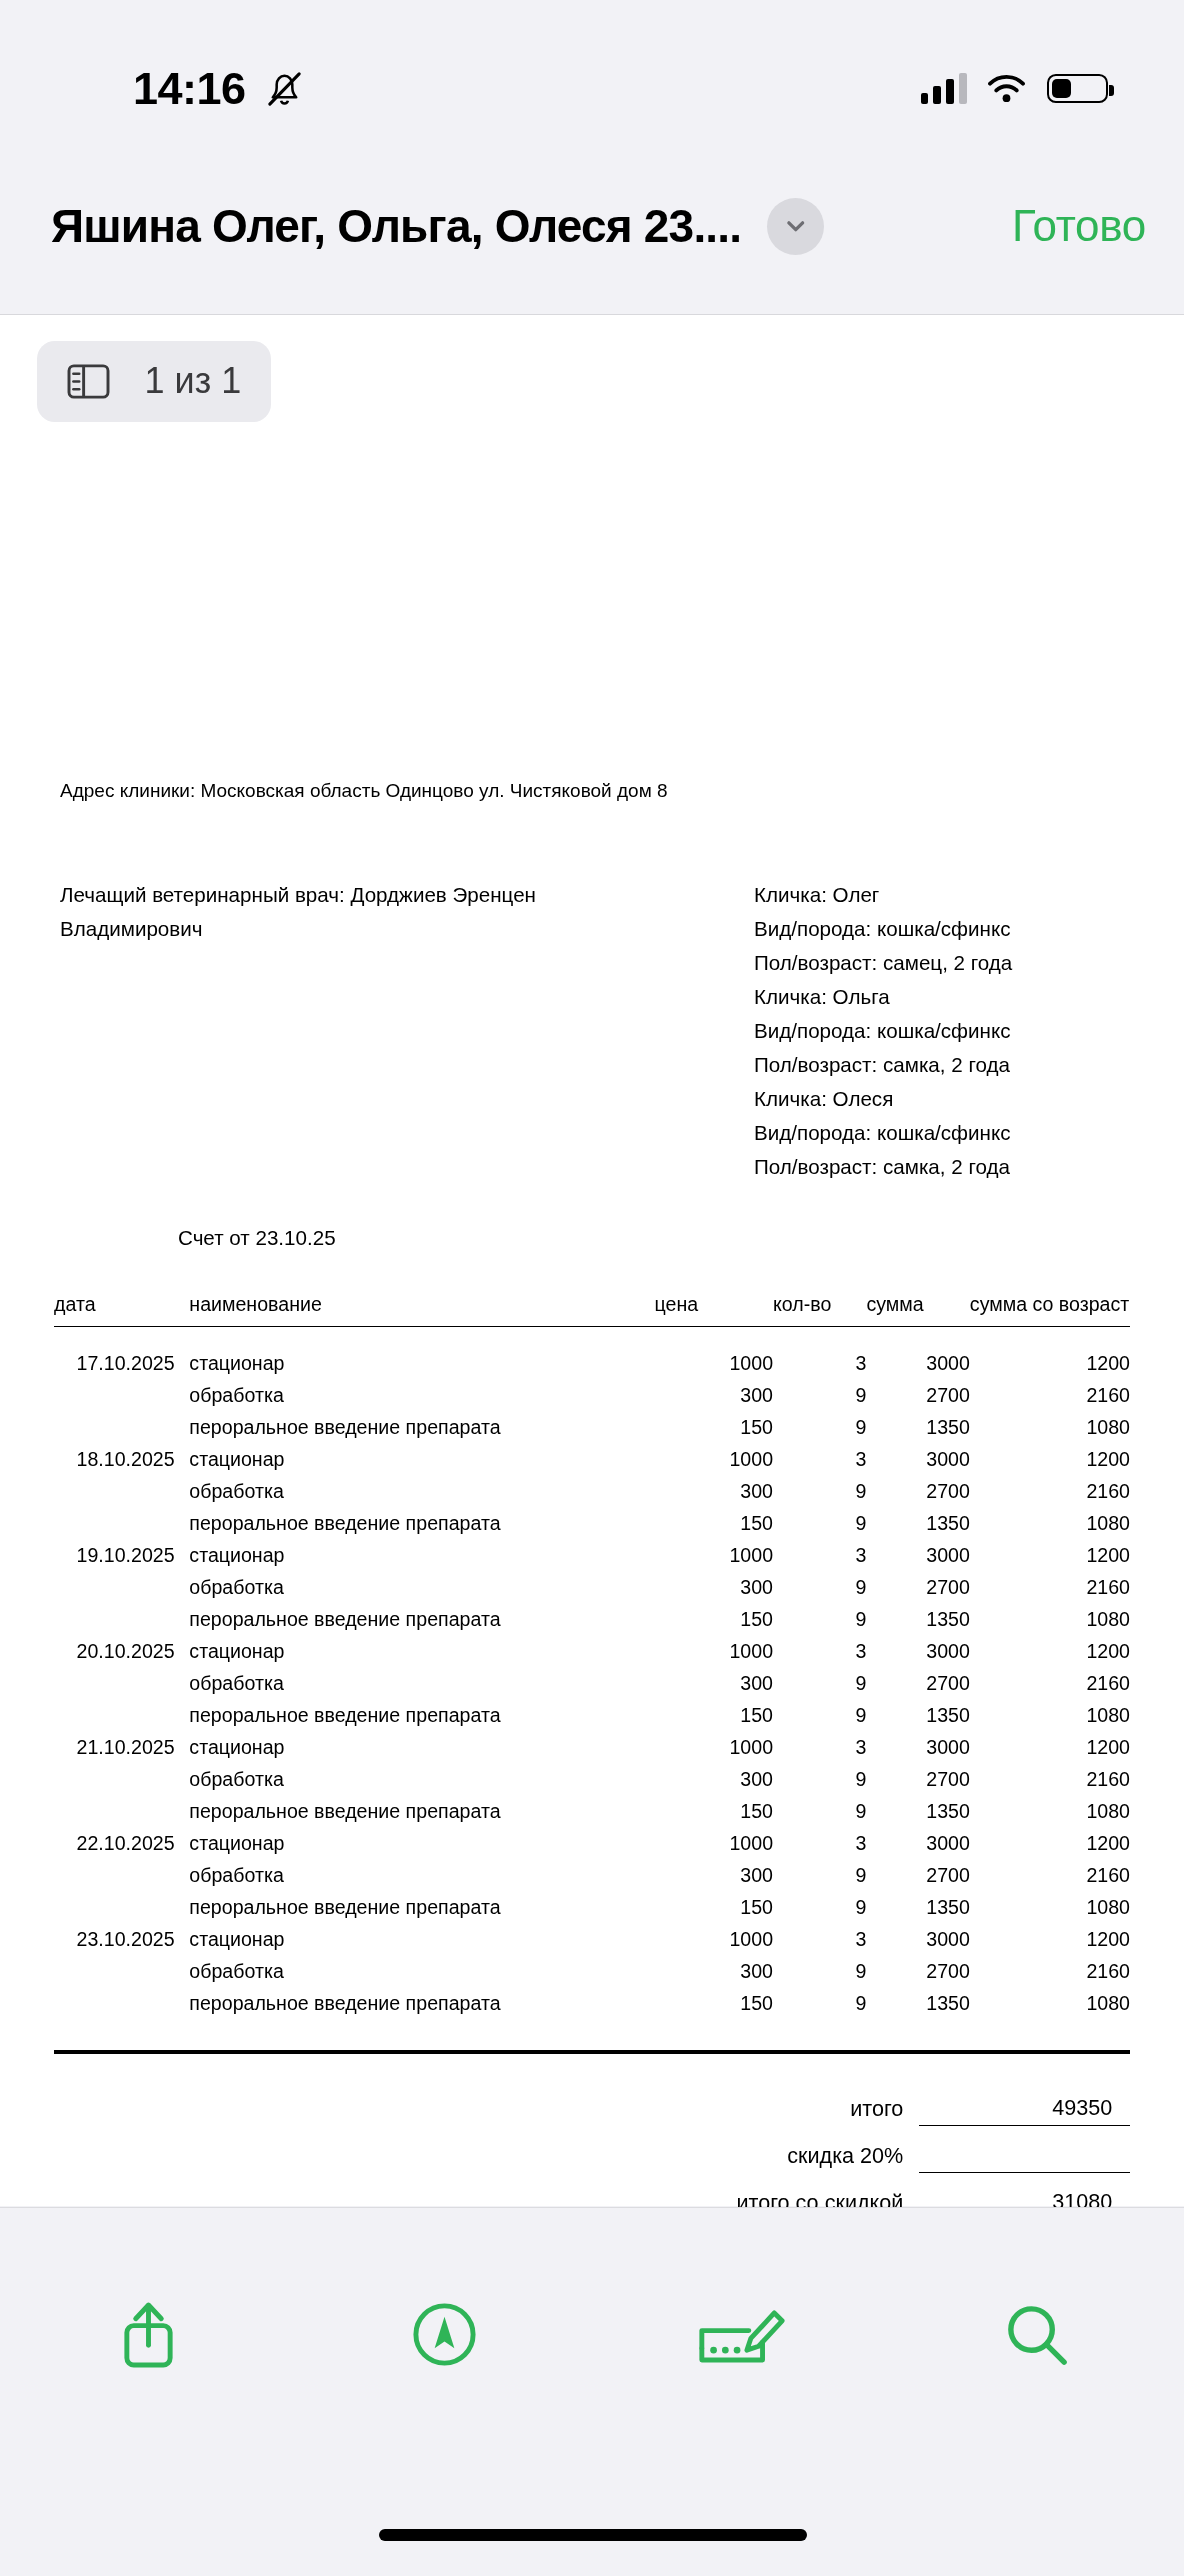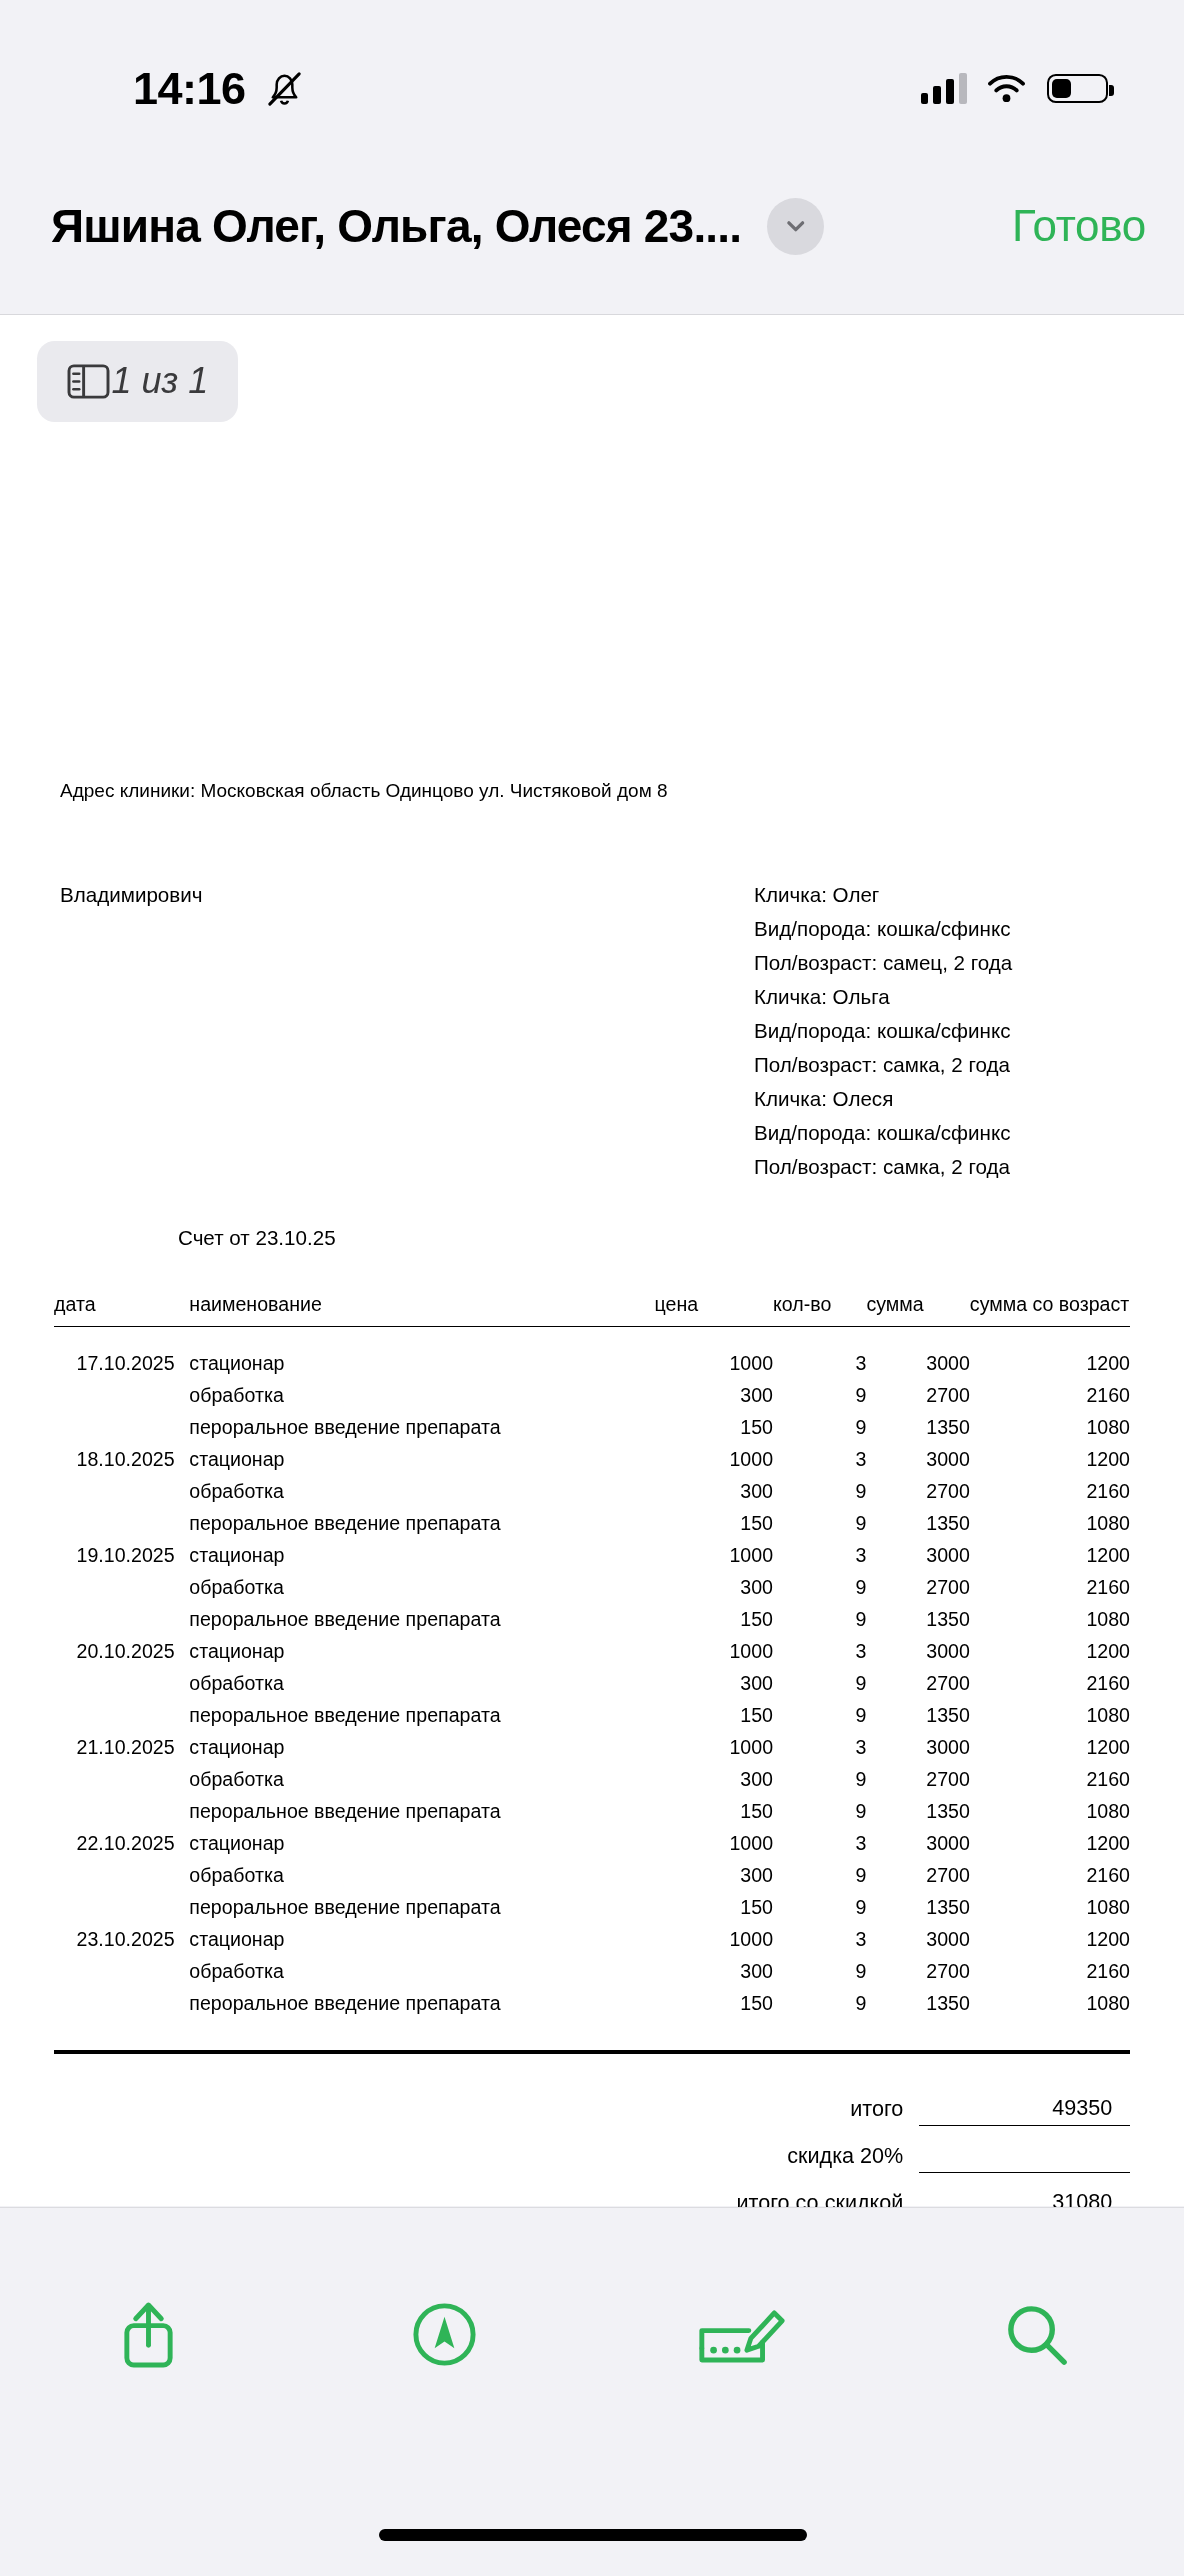--- a/index.html
+++ b/index.html
@@ -121,23 +121,22 @@
     background: #ffffff;
   }
   .page-pill {
     position: absolute;
     top: 25.5px; left: 37px;
     height: 81px;
     background: #eaeaee;
     border-radius: 17.7px;
     display: flex;
     align-items: center;
-    gap: 2px;
+    gap: 35px;
     padding: 0 29.5px;
-    font-style: italic;
   }
   .page-pill .pg-icon { width: 43px; height: 39px; }
   .page-pill .pg-text {
     font-size: 36px;
     color: #3a3a3c;
     font-weight: 400;
   }
 
   
   .paper {
@@ -335,20 +334,21 @@
         </svg>
       </span>
       <span class="pg-text">1 из 1</span>
     </div>
 
     <div class="paper">
 
       <div class="clinic-addr">Адрес клиники: Московская область Одинцово ул. Чистяковой дом 8</div>
 
       <div class="owner-block">
+        <div>Лечащий ветеринарный врач: Дорджиев Эренцен</div>
         <div>Владимирович</div>
       </div>
 
       <div class="pets-block">
         <div>Кличка: Олег</div>
         <div>Вид/порода: кошка/сфинкс</div>
         <div>Пол/возраст: самец, 2 года</div>
         <div>Кличка: Ольга</div>
         <div>Вид/порода: кошка/сфинкс</div>
         <div>Пол/возраст: самка, 2 года</div>

